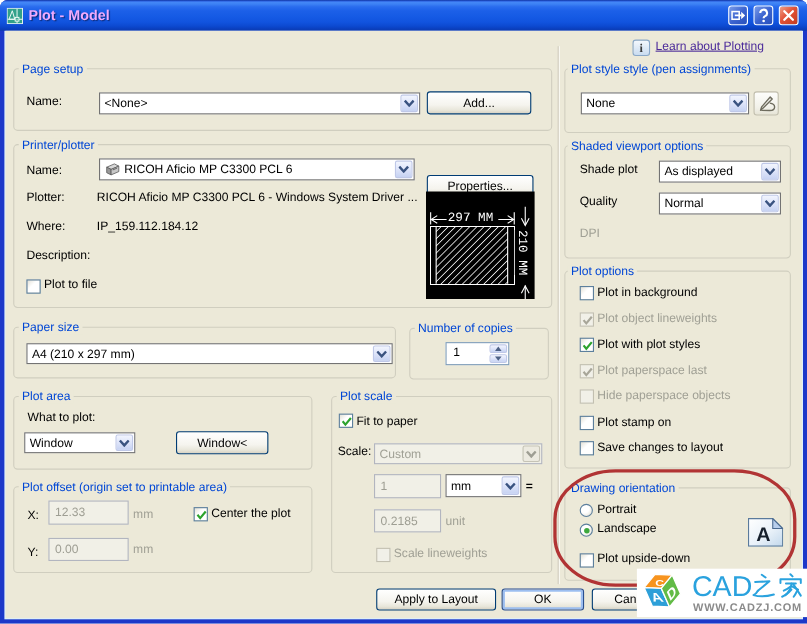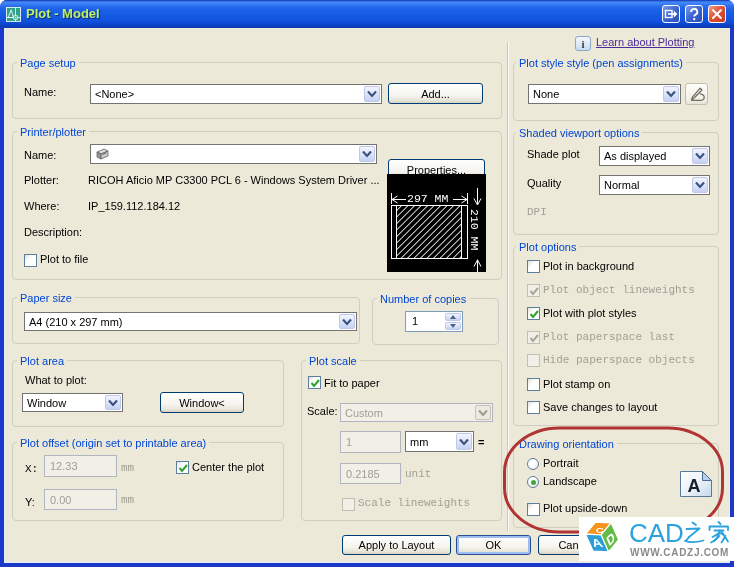--- a/index.html
+++ b/index.html
@@ -2,27 +2,27 @@
 <html><head>
 <meta charset="utf-8">
 <style>
 * { margin:0; padding:0; box-sizing:border-box; -webkit-font-smoothing:antialiased; }
 html,body { width:734px; height:567px; overflow:hidden; }
 body { font-family:"Liberation Sans", sans-serif; font-size:11px; color:#000; }
 #win { position:relative; width:734px; height:567px; background:#1C38C9; border-radius:7px 7px 0 0; }
 #titlebar { position:absolute; left:0; top:0; width:734px; height:28px; border-radius:7px 7px 0 0;
   background:linear-gradient(180deg,#0d2f9e 0%,#3168e4 4%,#4386f6 8%,#3d82f5 13%,#2a6cee 22%,#1c60e8 35%,#155ae4 55%,#1153de 72%,#0c49d0 85%,#0a3fbd 94%,#0c3bb0 100%);
 }
-#titletext { position:absolute; left:26px; top:6px; color:#bef264; font-size:13px; font-weight:bold; text-shadow:1px 1px 1px #0c2a7a; }
+#titletext { position:absolute; left:26px; top:6px; color:#f0abfc; font-size:13px; font-weight:bold; text-shadow:1px 1px 1px #0c2a7a; }
 #facehl { position:absolute; left:4px; top:28px; width:726px; height:535px; background:#DFF0FB; }
 #face { position:absolute; left:5px; top:28px; width:724px; height:534px; background:#ECE9D8; }
 .grp { position:absolute; border:1px solid #D0CEBF; border-radius:4px; }
 .grplbl { position:absolute; top:-6px; left:4px; background:#ECE9D8; padding:0 3px; color:#0046D5; white-space:nowrap; }
 .lbl { position:absolute; white-space:nowrap; }
-.gray { color:#A0A095;font-family:Liberation Mono, monospace; }
+.gray { color:#A0A095; }
 .combo { position:absolute; background:#fff; border:1px solid #737373; }
 .combo .txt { position:absolute; left:4px; top:50%; transform:translateY(-50%); white-space:nowrap; }
 .cbtn { position:absolute; right:1px; top:1px; bottom:1px; width:16px; border-radius:2px;
   background:linear-gradient(180deg,#F2F5FE 0%,#E0E6FA 45%,#C6D2F2 100%);
   border:1px solid #BFC8E8; }
 .cbtn svg { position:absolute; left:50%; top:50%; transform:translate(-50%,-50%); }
 .combo.dis { background:#F1F0E7; border-color:#B2B5BF; }
 .combo.dis .txt { color:#A0A095; }
 .cbtn.dis { background:#ECEAE0; border-color:#C5C3B5; }
 .tbox { position:absolute; background:#F1F0E7; border:1px solid #B2B5BF; color:#9E9E93; }
@@ -99,20 +99,21 @@
       <div class="grplbl">Printer/plotter</div>
     </div>
   <div class="lbl" style="left:24px;top:149px">Name:</div>
   <div class="combo" style="left:90px;top:144px;width:287px;height:20px">
     <svg style="position:absolute;left:4px;top:3px" width="16" height="13" viewBox="0 0 16 13">
       <polygon points="2,4 9,1 13,3 6,6" fill="#D8D8D8" stroke="#555" stroke-width="0.7"></polygon>
       <polygon points="2,4 6,6 6,11 2,9" fill="#999" stroke="#555" stroke-width="0.7"></polygon>
       <polygon points="6,6 13,3 13,8 6,11" fill="#C8C8C8" stroke="#555" stroke-width="0.7"></polygon>
       <line x1="7.5" y1="6.5" x2="11.5" y2="4.8" stroke="#555" stroke-width="0.8"></line>
     </svg>
+    <div class="txt" style="left:22px">RICOH Aficio MP C3300 PCL 6</div>
     <div class="cbtn">
         <svg width="10" height="7" viewBox="0 0 10 7">
           <path d="M1 1 L5 5.4 L9 1" fill="none" stroke="#3A5380" stroke-width="2.2"></path>
         </svg>
       </div>
     </div>
   <div class="btn" style="left:388px;top:159px;width:97px;height:21px">
       <span>Properties...</span>
     </div>
   <div class="lbl" style="left:24px;top:174px">Plotter:</div>

